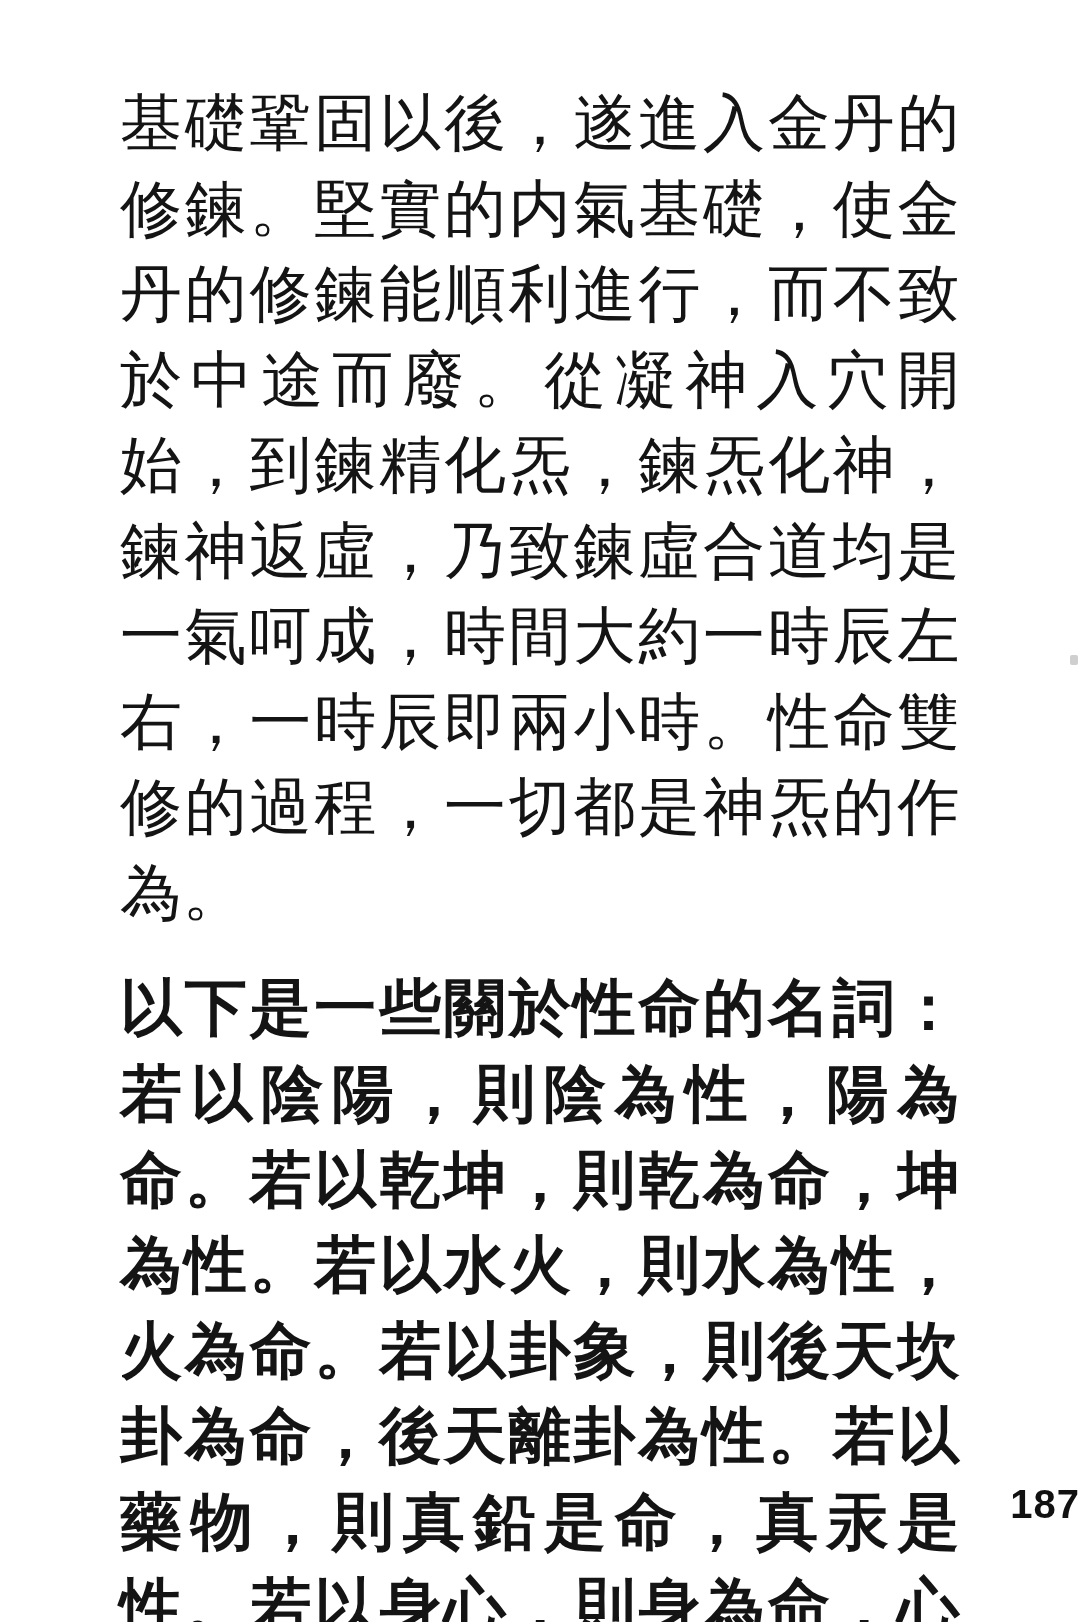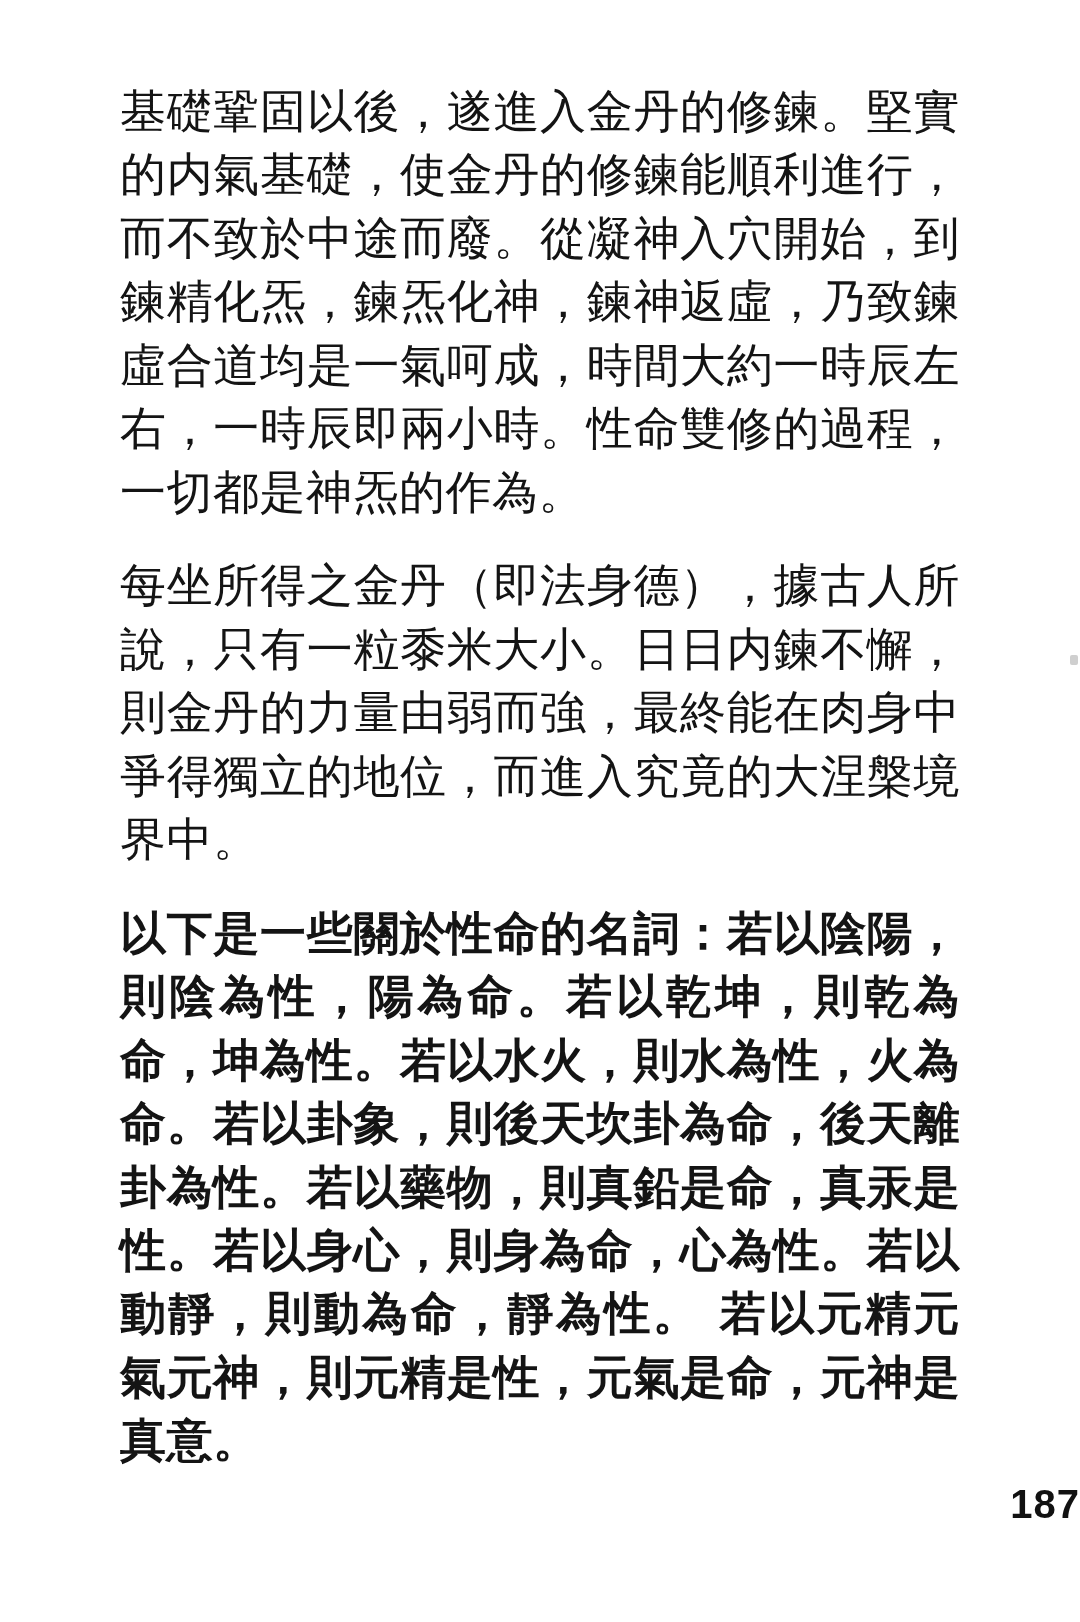--- a/index.html
+++ b/index.html
@@ -24,21 +24,21 @@
     height: 1622px;
     background: #ffffff;
   }
   .content {
     position: absolute;
     left: 120px;
     top: 80px;
     width: 840px;
   }
   .para {
-    font-size: 46px;
+    font-size: 62px;
     line-height: 1.38;
     letter-spacing: 0.5px;
     text-align: justify;
     text-justify: inter-ideograph;
     margin: 0 0 30px 0;
     color: #141414;
     font-weight: 400;
   }
   .para:last-child {
     margin-bottom: 12px;
@@ -66,21 +66,20 @@
     border-radius: 2px;
   }
 </style>
 </head>
 <body>
 
 <div class="page">
 
   <div class="content">
     <p class="para">基礎鞏固以後，遂進入金丹的修鍊。堅實的内氣基礎，使金丹的修鍊能順利進行，而不致於中途而廢。從凝神入穴開始，到鍊精化炁，鍊炁化神，鍊神返虛，乃致鍊虛合道均是一氣呵成，時間大約一時辰左右，一時辰即兩小時。性命雙修的過程，一切都是神炁的作為。</p>
-    <p class="para">每坐所得之金丹（即法身德），據古人所說，只有一粒黍米大小。日日内鍊不懈，則金丹的力量由弱而強，最終能在肉身中爭得獨立的地位，而進入究竟的大涅槃境界中。</p>
     <p class="para">以下是一些關於性命的名詞：若以陰陽，則陰為性，陽為命。若以乾坤，則乾為命，坤為性。若以水火，則水為性，火為命。若以卦象，則後天坎卦為命，後天離卦為性。若以藥物，則真鉛是命，真汞是性。若以身心，則身為命，心為性。若以動靜，則動為命，靜為性。 若以元精元氣元神，則元精是性，元氣是命，元神是真意。</p>
   </div>
 
   <div class="edge-mark"></div>
 
   <div class="page-number">187</div>
 
 </div>
 
 </body></html>

